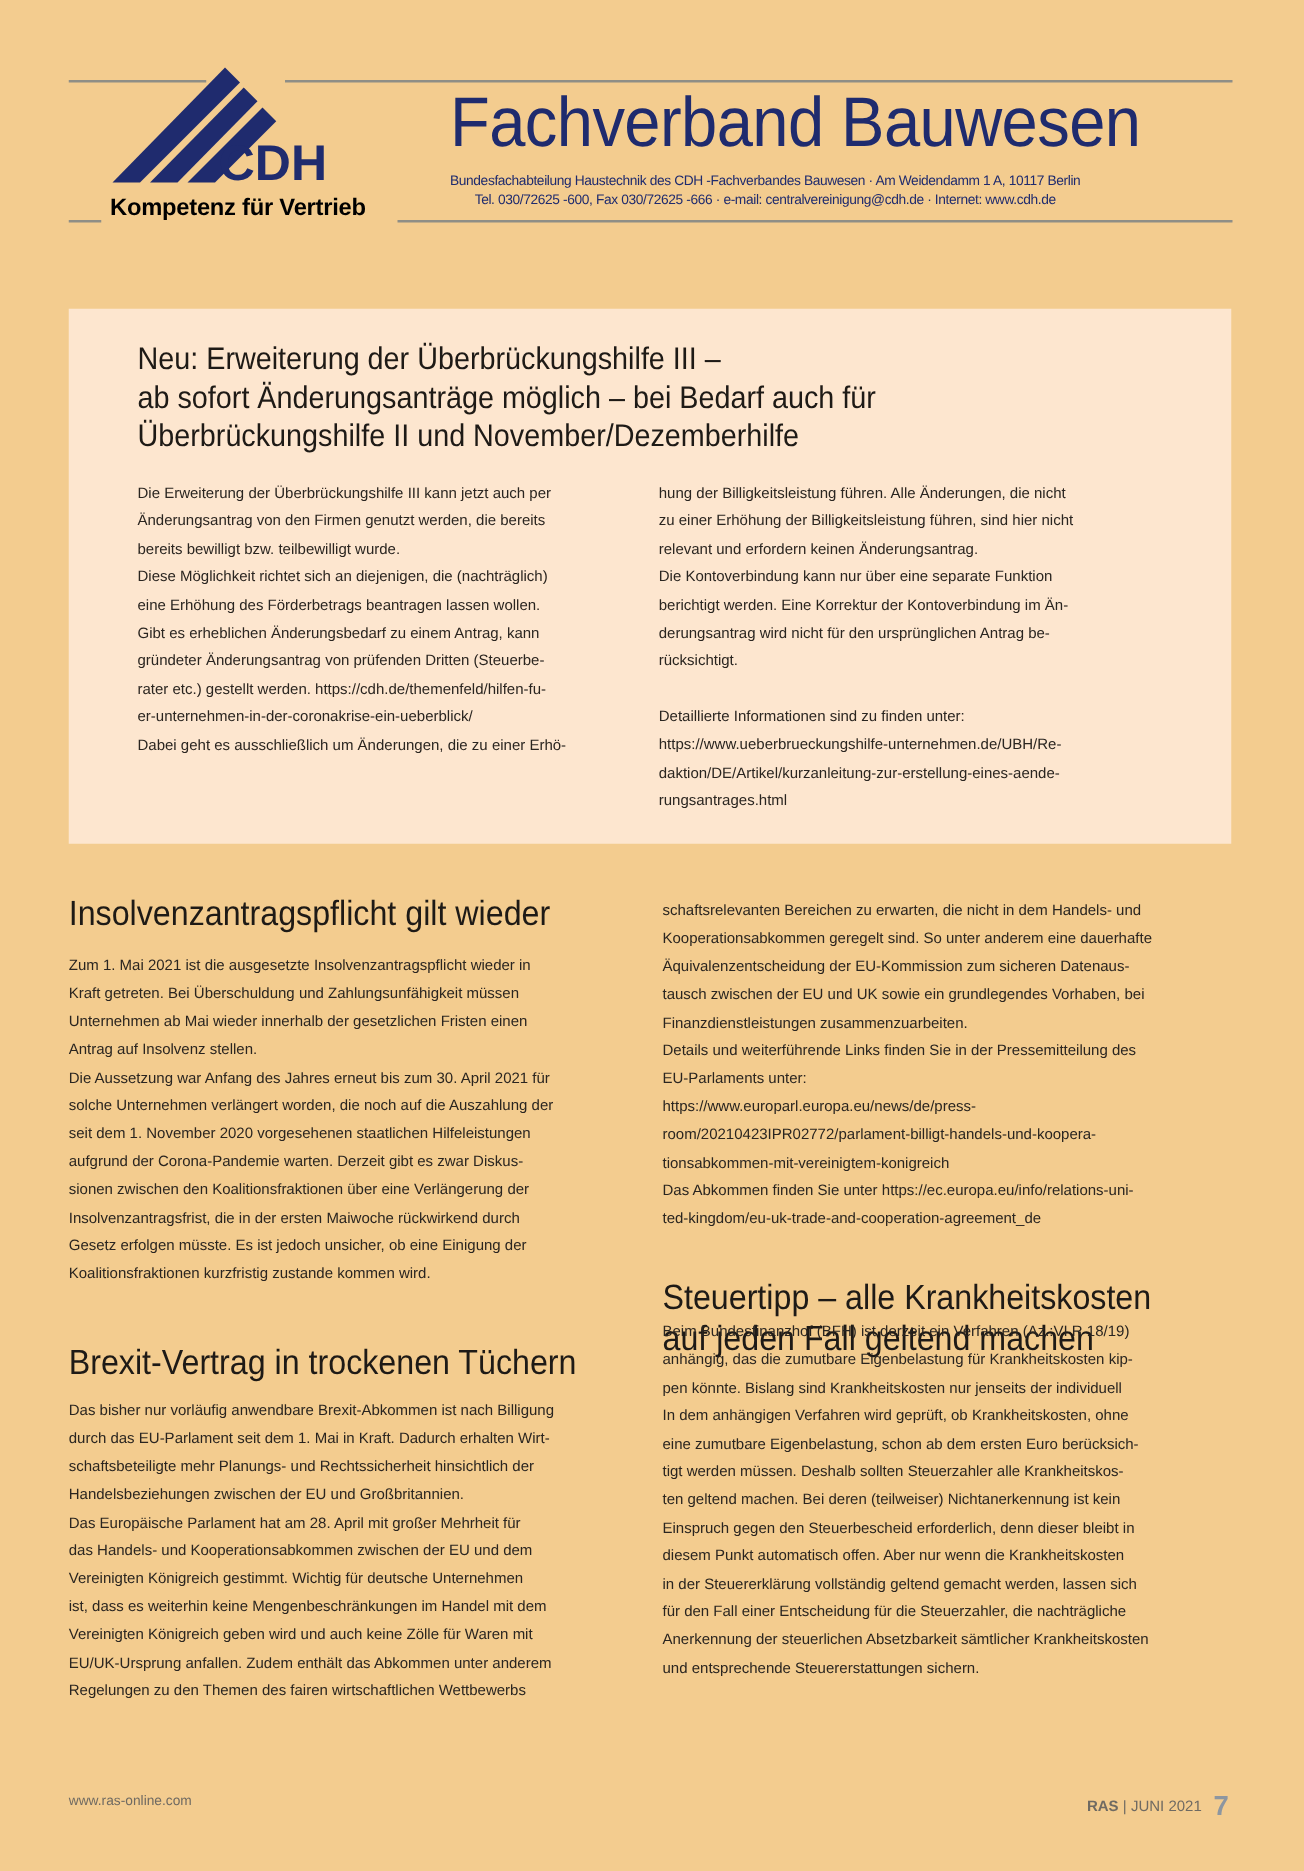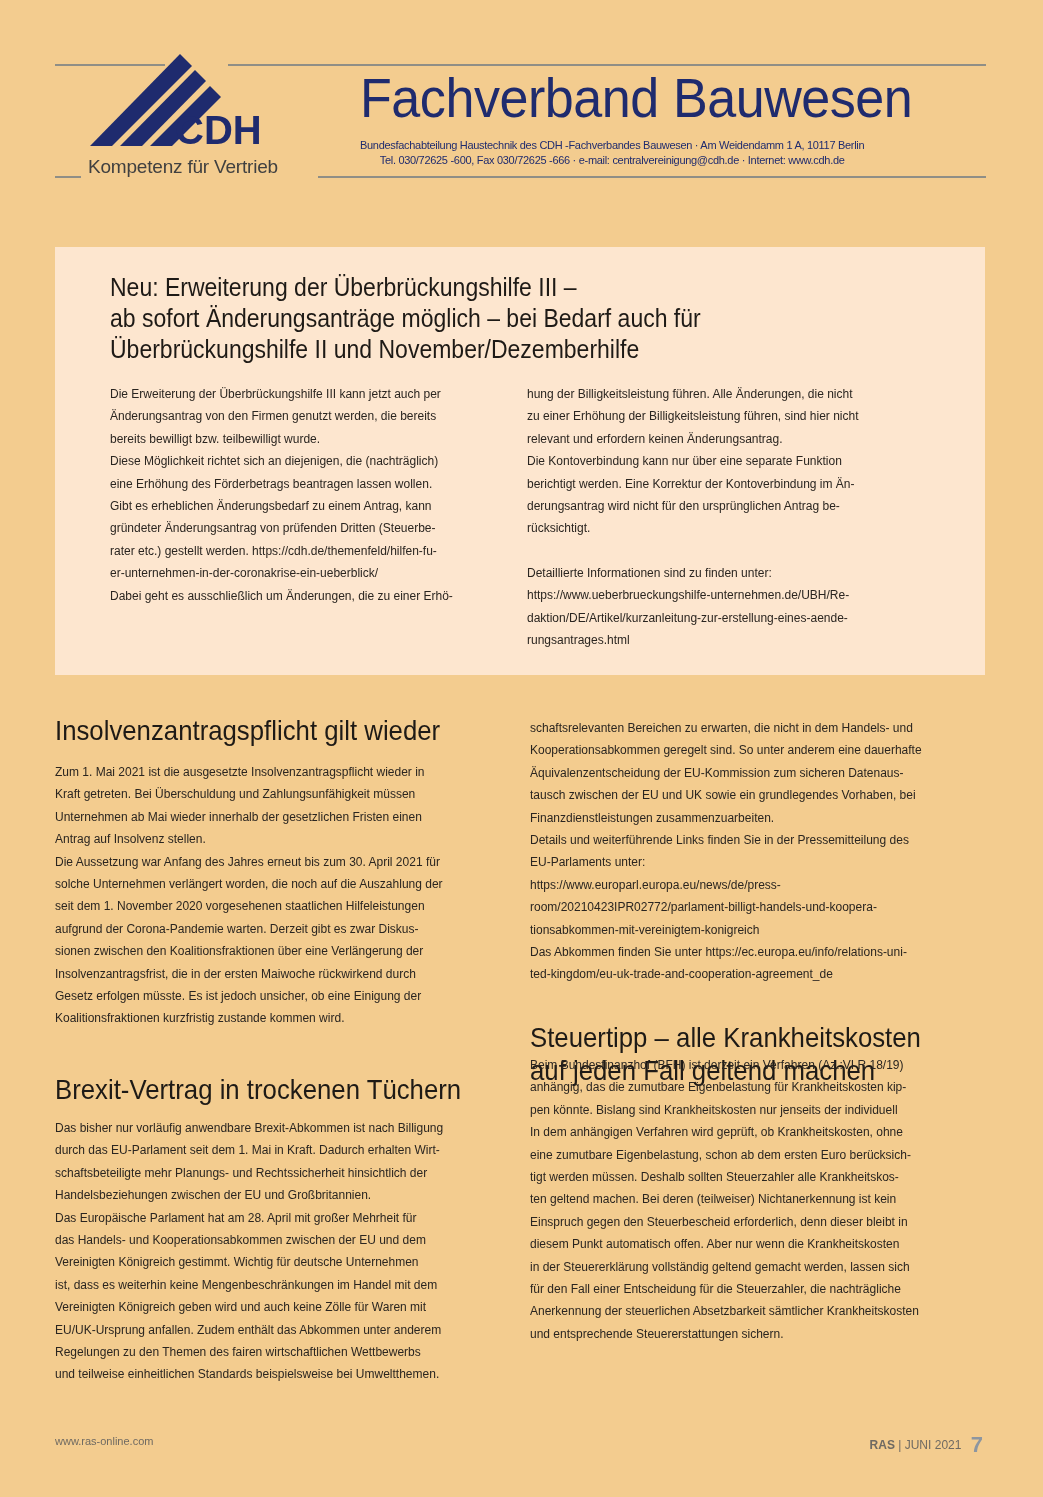--- a/index.html
+++ b/index.html
@@ -8,21 +8,21 @@
     background: #f3cc8f;
     position: relative;
     overflow: hidden;
     font-family: "Liberation Sans", sans-serif;
     color: #1e1a16;
   }
   .hline { position: absolute; height: 2px; background: #8f8e86; }
   .logo { position: absolute; left: 80px; top: 50px; width: 240px; height: 100px; }
   .tagline {
     position: absolute; left: 88px; top: 156px;
-    font-size: 19px; color: #404040; letter-spacing: -0.2px;
+    font-size: 19px; color: #000000; letter-spacing: -0.2px; font-weight: bold;
   }
   .mast-title {
     position: absolute; left: 360px; top: 68px;
     font-family: "Liberation Sans", sans-serif;
     font-size: 56px; line-height: 60px; color: #1f2b6e;
     transform: scaleX(0.93); transform-origin: left top;
     letter-spacing: -0.5px;
   }
   .mast-sub {
     position: absolute; left: 360px; top: 138px;
@@ -131,21 +131,20 @@
   <p>durch das EU-Parlament seit dem 1. Mai in Kraft. Dadurch erhalten Wirt-</p>
   <p>schaftsbeteiligte mehr Planungs- und Rechtssicherheit hinsichtlich der</p>
   <p>Handelsbeziehungen zwischen der EU und Großbritannien.</p>
   <p>Das Europäische Parlament hat am 28. April mit großer Mehrheit für</p>
   <p>das Handels- und Kooperationsabkommen zwischen der EU und dem</p>
   <p>Vereinigten Königreich gestimmt. Wichtig für deutsche Unternehmen</p>
   <p>ist, dass es weiterhin keine Mengenbeschränkungen im Handel mit dem</p>
   <p>Vereinigten Königreich geben wird und auch keine Zölle für Waren mit</p>
   <p>EU/UK-Ursprung anfallen. Zudem enthält das Abkommen unter anderem</p>
   <p>Regelungen zu den Themen des fairen wirtschaftlichen Wettbewerbs</p>
-  <p>und teilweise einheitlichen Standards beispielsweise bei Umweltthemen.</p>
 
 </div>
 
 <div class="col" style="left:530px;top:717px;width:460px;">
   <p>schaftsrelevanten Bereichen zu erwarten, die nicht in dem Handels- und</p>
   <p>Kooperationsabkommen geregelt sind. So unter anderem eine dauerhafte</p>
   <p>Äquivalenzentscheidung der EU-Kommission zum sicheren Datenaus-</p>
   <p>tausch zwischen der EU und UK sowie ein grundlegendes Vorhaben, bei</p>
   <p>Finanzdienstleistungen zusammenzuarbeiten.</p>
   <p>Details und weiterführende Links finden Sie in der Pressemitteilung des</p>

